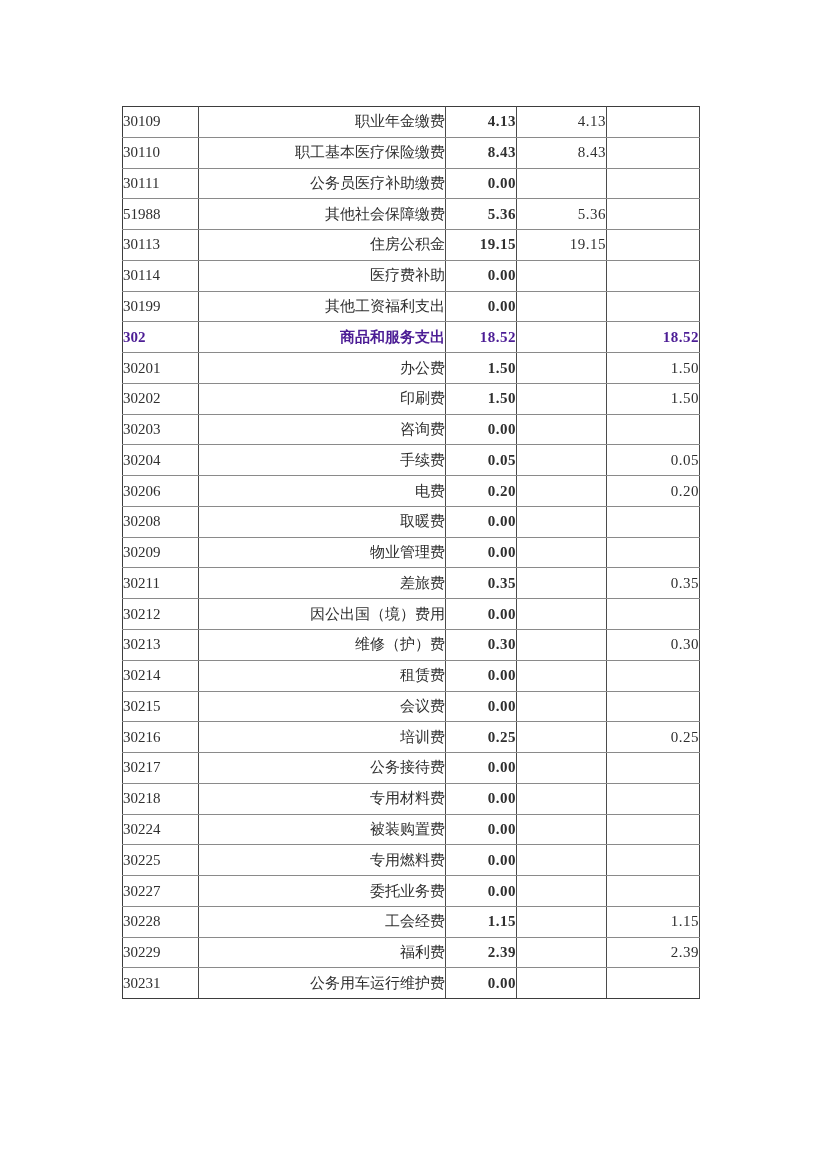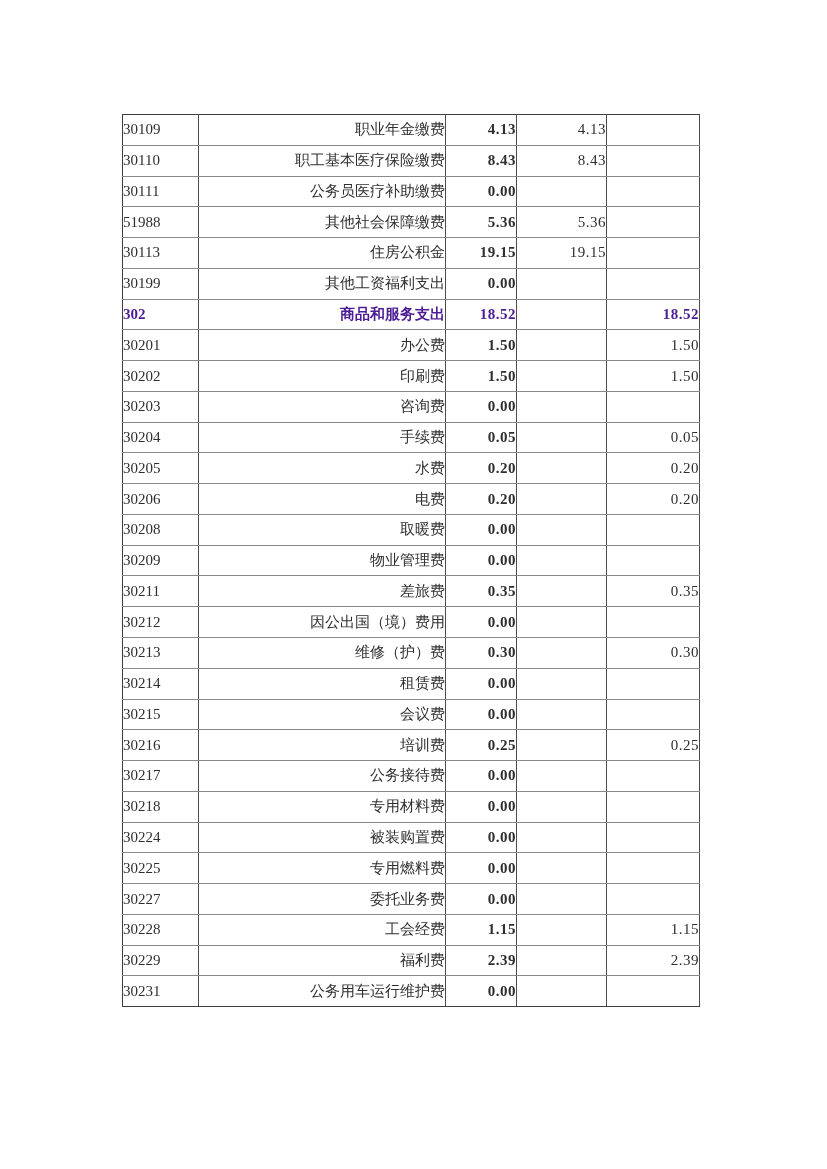--- a/index.html
+++ b/index.html
@@ -8,21 +8,21 @@
     background: #ffffff;
   }
   body {
     width: 827px;
     height: 1169px;
     position: relative;
     font-family: "Liberation Serif", "DejaVu Serif", serif;
   }
   .page {
     position: absolute;
-    left: 0; top: 16px;
+    left: 0; top: 8px;
     width: 827px;
     height: 1060px;
     background: #ffffff;
     text-decoration: underline;
   }
   table.budget-table {
     position: absolute;
     left: 122px;
     top: 98px;
     width: 577px;
@@ -105,20 +105,27 @@
           <td class="c-b"></td>
         </tr>
         <tr>
           <td class="c-code">30113</td>
           <td class="c-name">住房公积金</td>
           <td class="c-total">19.15</td>
           <td class="c-a">19.15</td>
           <td class="c-b"></td>
         </tr>
         <tr>
+          <td class="c-code">30114</td>
+          <td class="c-name">医疗费补助</td>
+          <td class="c-total">0.00</td>
+          <td class="c-a"></td>
+          <td class="c-b"></td>
+        </tr>
+        <tr>
           <td class="c-code">30199</td>
           <td class="c-name">其他工资福利支出</td>
           <td class="c-total">0.00</td>
           <td class="c-a"></td>
           <td class="c-b"></td>
         </tr>
         <tr class="row-parent">
           <td class="c-code">302</td>
           <td class="c-name">商品和服务支出</td>
           <td class="c-total">18.52</td>
@@ -145,27 +152,20 @@
           <td class="c-total">0.00</td>
           <td class="c-a"></td>
           <td class="c-b"></td>
         </tr>
         <tr>
           <td class="c-code">30204</td>
           <td class="c-name">手续费</td>
           <td class="c-total">0.05</td>
           <td class="c-a"></td>
           <td class="c-b">0.05</td>
-        </tr>
-        <tr>
-          <td class="c-code">30205</td>
-          <td class="c-name">水费</td>
-          <td class="c-total">0.20</td>
-          <td class="c-a"></td>
-          <td class="c-b">0.20</td>
         </tr>
         <tr>
           <td class="c-code">30206</td>
           <td class="c-name">电费</td>
           <td class="c-total">0.20</td>
           <td class="c-a"></td>
           <td class="c-b">0.20</td>
         </tr>
         <tr>
           <td class="c-code">30208</td>

